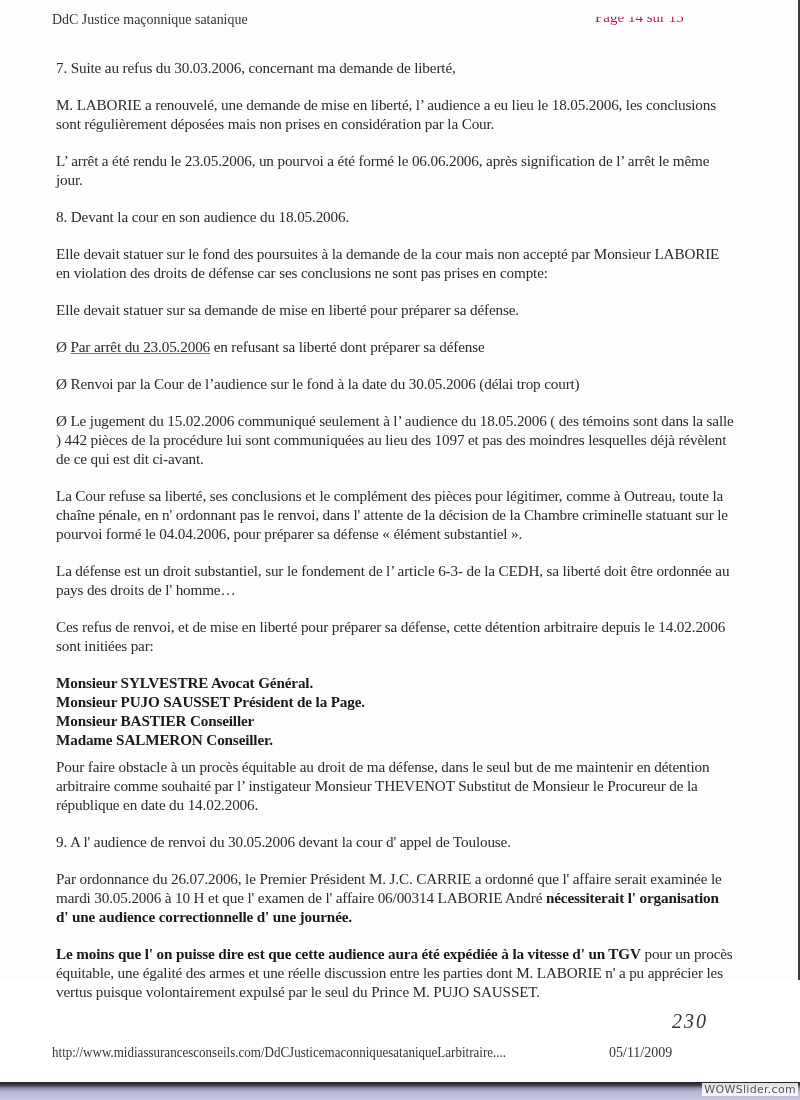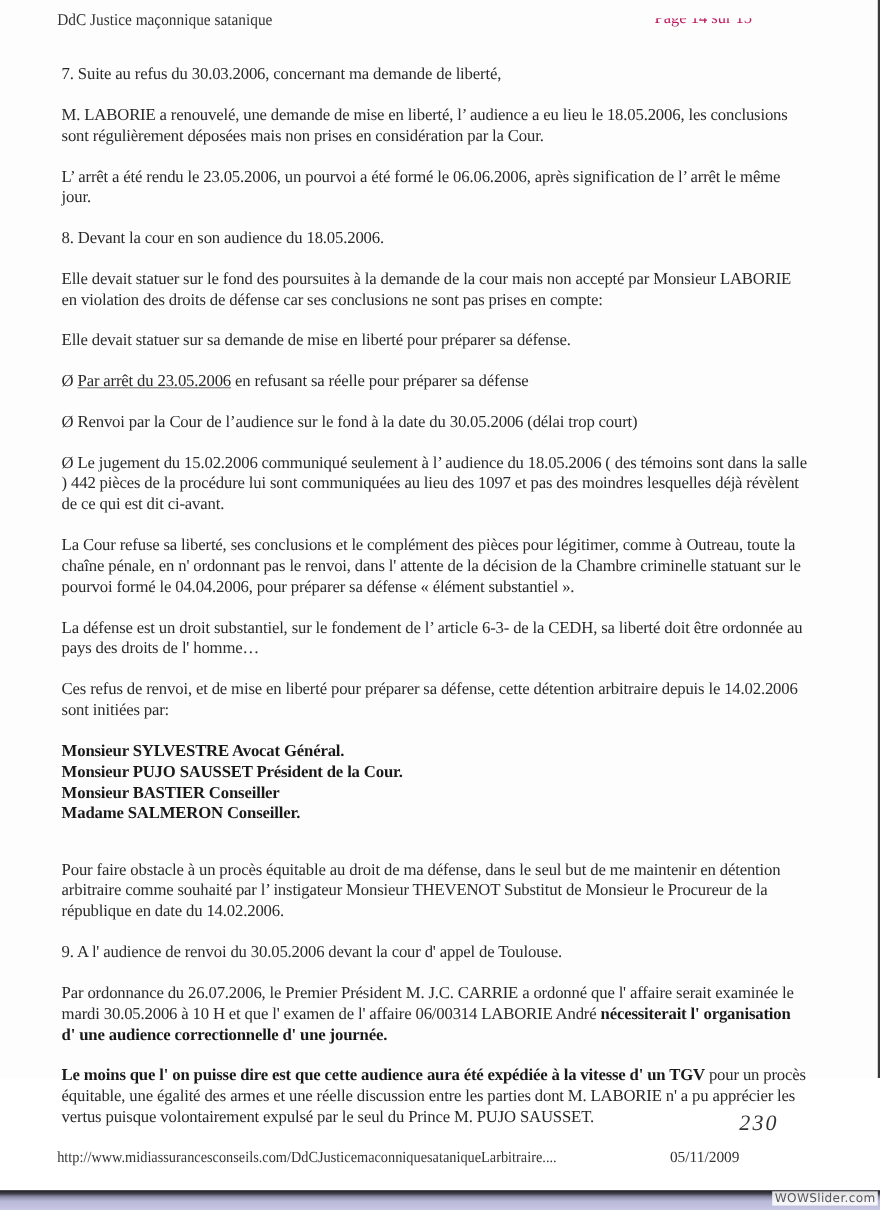--- a/index.html
+++ b/index.html
@@ -26,21 +26,21 @@
       clip-path: inset(45% 0 0 0);
     }
     .content {
       position: absolute; left: 56px; top: 58px; width: 690px;
       font-size: 15.2px; line-height: 19px;
       letter-spacing: -0.15px;
     }
     .content p { margin: 0 12px 18px 0; }
     .bold { font-weight: bold; color: #1a1a1a; }
     .u { text-decoration: underline; text-decoration-color: #777; }
-    .names { margin: 0 0 32px 0; font-weight: bold; color: #1a1a1a; }
+    .names { margin: 0 0 8px 0; font-weight: bold; color: #1a1a1a; }
     .names div { line-height: 19px; }
     .handwritten {
       position: absolute; left: 672px; top: 1010px;
       font-family: Liberation Serif, serif; font-size: 20px;
       color: #333; font-style: italic; letter-spacing: 2px;
     }
     .footer-url {
       position: absolute; left: 52px; top: 1045px;
       font-size: 14px; color: #333;
       transform: scaleX(0.93); transform-origin: left;
@@ -67,29 +67,29 @@
   <div class="header-left">DdC Justice maçonnique satanique</div>
   <div class="header-right">Page 14 sur 15</div>
 
   <div class="content">
     <p>7. Suite au refus du 30.03.2006, concernant ma demande de liberté,</p>
     <p>M. LABORIE a renouvelé, une demande de mise en liberté, l’ audience a eu lieu le 18.05.2006, les conclusions sont régulièrement déposées mais non prises en considération par la Cour.</p>
     <p>L’ arrêt a été rendu le 23.05.2006, un pourvoi a été formé le 06.06.2006, après signification de l’ arrêt le même jour.</p>
     <p>8. Devant la cour en son audience du 18.05.2006.</p>
     <p>Elle devait statuer sur le fond des poursuites à la demande de la cour mais non accepté par Monsieur LABORIE en violation des droits de défense car ses conclusions ne sont pas prises en compte:</p>
     <p>Elle devait statuer sur sa demande de mise en liberté pour préparer sa défense.</p>
-    <p><span>Ø</span> <span class="u">Par arrêt du 23.05.2006</span><span> en refusant sa réelle pour préparer sa défense</span></p>
+    <p><span>Ø</span> <span class="u">Par arrêt du 23.05.2006</span><span> en refusant sa liberté dont préparer sa défense</span></p>
     <p>Ø Renvoi par la Cour de l’audience sur le fond à la date du 30.05.2006 (délai trop court)</p>
     <p>Ø Le jugement du 15.02.2006 communiqué seulement à l’ audience du 18.05.2006 ( des témoins sont dans la salle ) 442 pièces de la procédure lui sont communiquées au lieu des 1097 et pas des moindres lesquelles déjà révèlent de ce qui est dit ci-avant.</p>
     <p>La Cour refuse sa liberté, ses conclusions et le complément des pièces pour légitimer, comme à Outreau, toute la chaîne pénale, en n' ordonnant pas le renvoi, dans l' attente de la décision de la Chambre criminelle statuant sur le pourvoi formé le 04.04.2006, pour préparer sa défense « élément substantiel ».</p>
     <p>La défense est un droit substantiel, sur le fondement de l’ article 6-3- de la CEDH, sa liberté doit être ordonnée au pays des droits de l' homme…</p>
     <p>Ces refus de renvoi, et de mise en liberté pour préparer sa défense, cette détention arbitraire depuis le 14.02.2006 sont initiées par:</p>
     <div class="names">
       <div>Monsieur SYLVESTRE Avocat Général.</div>
-      <div>Monsieur PUJO SAUSSET Président de la Cour.</div>
+      <div>Monsieur PUJO SAUSSET Président de la Page.</div>
       <div>Monsieur BASTIER Conseiller</div>
       <div>Madame SALMERON Conseiller.</div>
     </div>
     <p>Pour faire obstacle à un procès équitable au droit de ma défense, dans le seul but de me maintenir en détention arbitraire comme souhaité par l’ instigateur Monsieur THEVENOT Substitut de Monsieur le Procureur de la république en date du 14.02.2006.</p>
     <p>9. A l' audience de renvoi du 30.05.2006 devant la cour d' appel de Toulouse.</p>
     <p><span>Par ordonnance du 26.07.2006, le Premier Président M. J.C. CARRIE a ordonné que l' affaire serait examinée le mardi 30.05.2006 à 10 H et que l' examen de l' affaire 06/00314 LABORIE André </span><span class="bold">nécessiterait l' organisation d' une audience correctionnelle d' une journée.</span></p>
     <p><span class="bold">Le moins que l' on puisse dire est que cette audience aura été expédiée à la vitesse d' un TGV</span><span> pour un procès équitable, une égalité des armes et une réelle discussion entre les parties dont M. LABORIE n' a pu apprécier les vertus puisque volontairement expulsé par le seul du Prince M. PUJO SAUSSET.</span></p>
   </div>
 
   <div class="handwritten">230</div>

